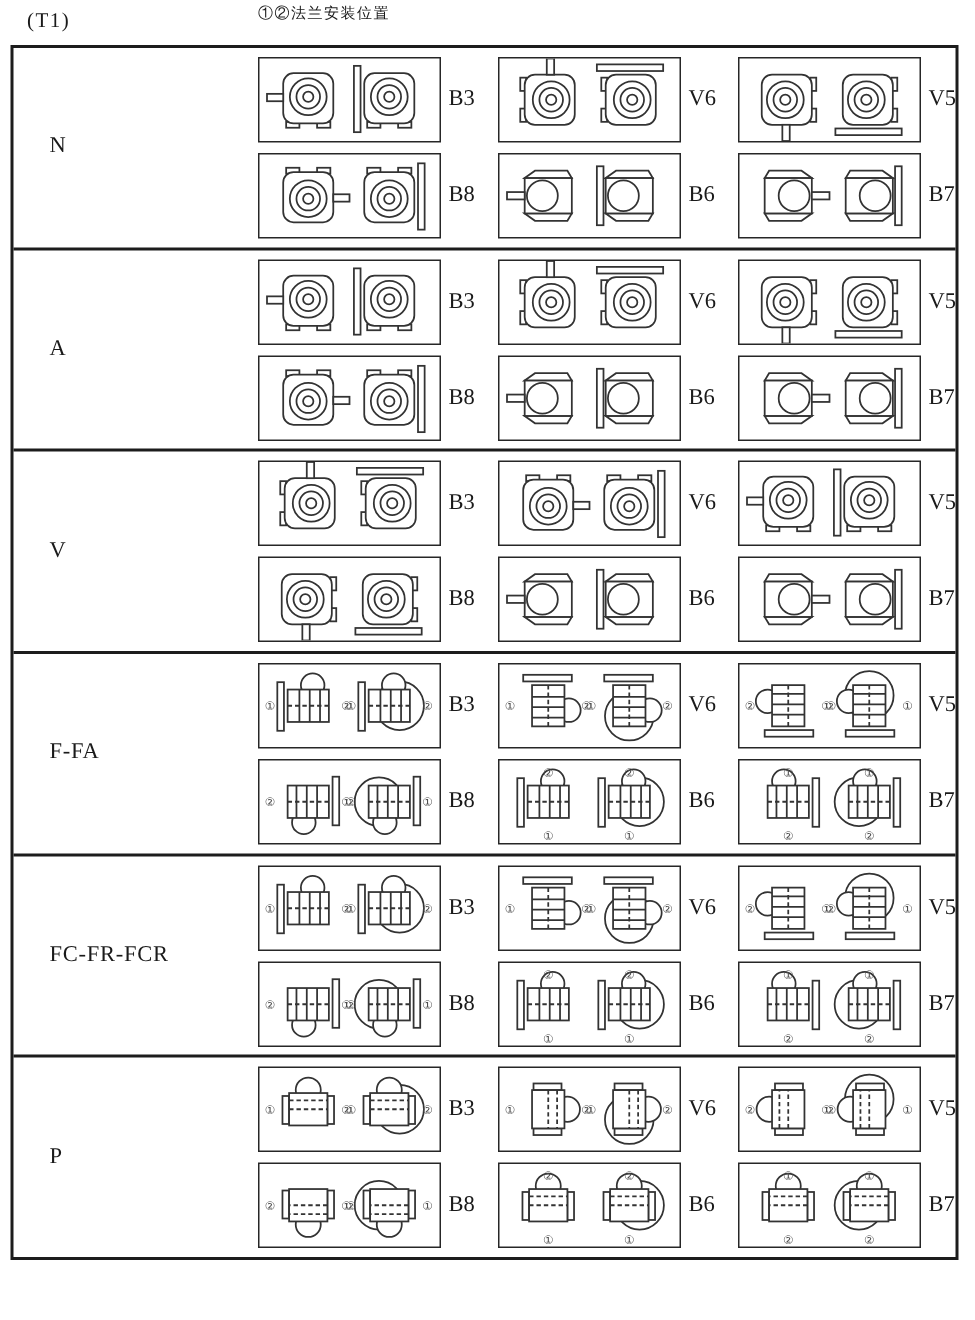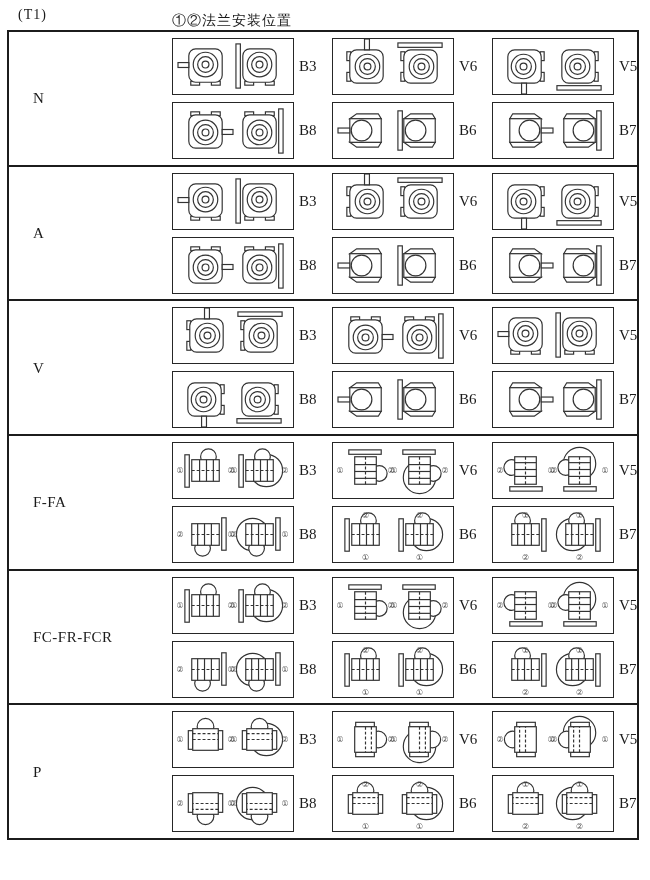--- a/index.html
+++ b/index.html
@@ -1,19 +1,19 @@
 <!DOCTYPE html>
 <html><head>
 <meta charset="utf-8">
 <style>
   html,body{margin:0;padding:0;background:#fff;}
   .page{position:relative;width:650px;height:880px;background:#fff;
         font-family:"Liberation Serif", serif;color:#1a1a1a;overflow:hidden;}
   .corner{position:absolute;left:18px;top:7px;font-size:14px;letter-spacing:1px;}
-  .title{position:absolute;left:172px;top:12px;font-size:14px;letter-spacing:1px;}
+  .title{position:absolute;left:172px;top:2px;font-size:10px;letter-spacing:1px;}
   .tbl{position:absolute;left:7px;top:30px;width:632px;height:810px;
        border:2.5px solid #1c1c1c;box-sizing:border-box;
        display:flex;flex-direction:column;background:#fff;}
   .row{position:relative;flex:1;}
   .row:not(:last-child){border-bottom:2.5px solid #1c1c1c;}
   .rowlabel{position:absolute;left:24px;top:50%;transform:translateY(-50%);
             font-size:15px;letter-spacing:.5px;}
   .box{position:absolute;width:122px;height:57px;border:1.5px solid #262626;
        background:#fff;box-sizing:border-box;}
   .box svg{display:block;width:100%;height:100%;}

